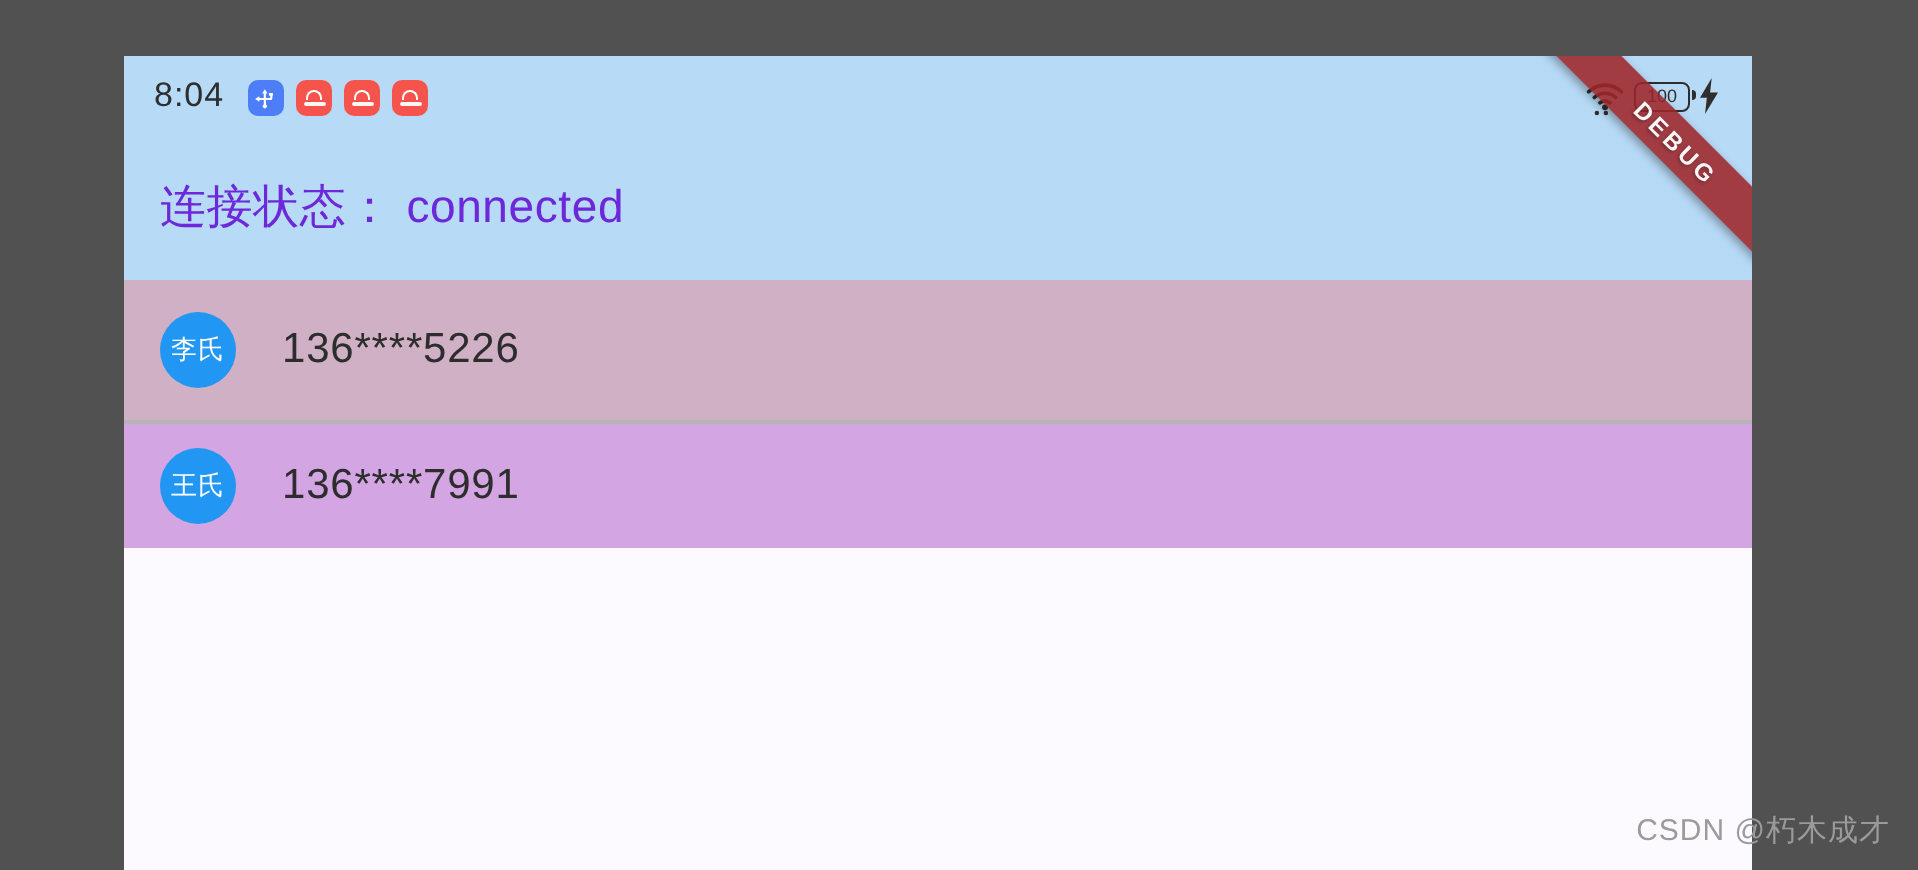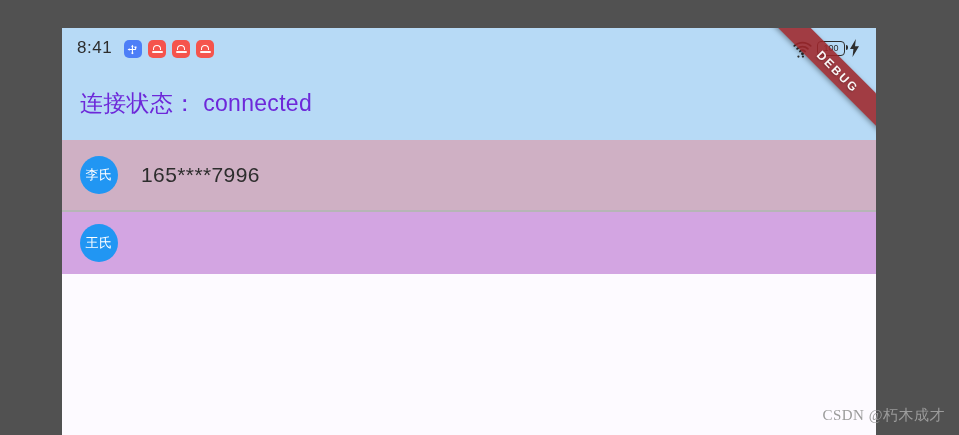--- a/index.html
+++ b/index.html
@@ -87,33 +87,32 @@
     color:rgba(255,255,255,0.96);
     font-size:12px; font-weight:bold; letter-spacing:2px;
     box-shadow:0 2px 5px rgba(0,0,0,0.35);
     text-shadow:0 1px 2px rgba(0,0,0,0.3);
   }
   
   .watermark {
     position:absolute; right:14px; bottom:10px;
     font-size:15px; color: var(--watermark-text, #9b9b9b);
     letter-spacing:0.5px;
-    font-family:Liberation Serif, serif;
   }
   svg { display:block; }
 </style>
 </head>
 <body>
 
 <div class="app-window">
 
   <div class="header">
 
     <div class="status-bar">
-      <span class="time">8:41</span>
+      <span class="time">8:04</span>
 
       <span class="notif-icons">
         <span class="sq-icon usb">
           <svg viewBox="0 0 24 24" width="13" height="13">
             <path d="M1 12 L5 9.5 L5 11 L9 11 L9 7 L7.5 7 L10 3 L12.5 7 L11 7 L11 11 L15 11 L15 9 L13.8 9 L13.8 6.5 L17.5 6.5 L17.5 9 L17 9 L17 11 A2 2 0 0 1 15 13 L11 13 L11 17 A1.9 1.9 0 1 1 9 17 L9 13 L5 13 L5 14.5 Z" fill="#ffffff"></path>
           </svg>
         </span>
         <span class="sq-icon store">
           <span class="bag-handle"></span>
           <span class="bag-text"></span>
@@ -145,25 +144,26 @@
         </svg>
       </span>
     </div>
 
     <div class="page-title">连接状态： connected</div>
   </div>
 
   <div>
     <div class="row row-1">
       <span class="avatar">李氏</span>
-      <span class="phone">165****7996</span>
+      <span class="phone">136****5226</span>
     </div>
     <div class="divider"></div>
     <div class="row row-2">
       <span class="avatar">王氏</span>
+      <span class="phone">136****7991</span>
     </div>
   </div>
 
   <div class="banner-corner">
     <div class="debug-banner">DEBUG</div>
   </div>
 </div>
 
 <div class="watermark">CSDN @朽木成才</div>
 

